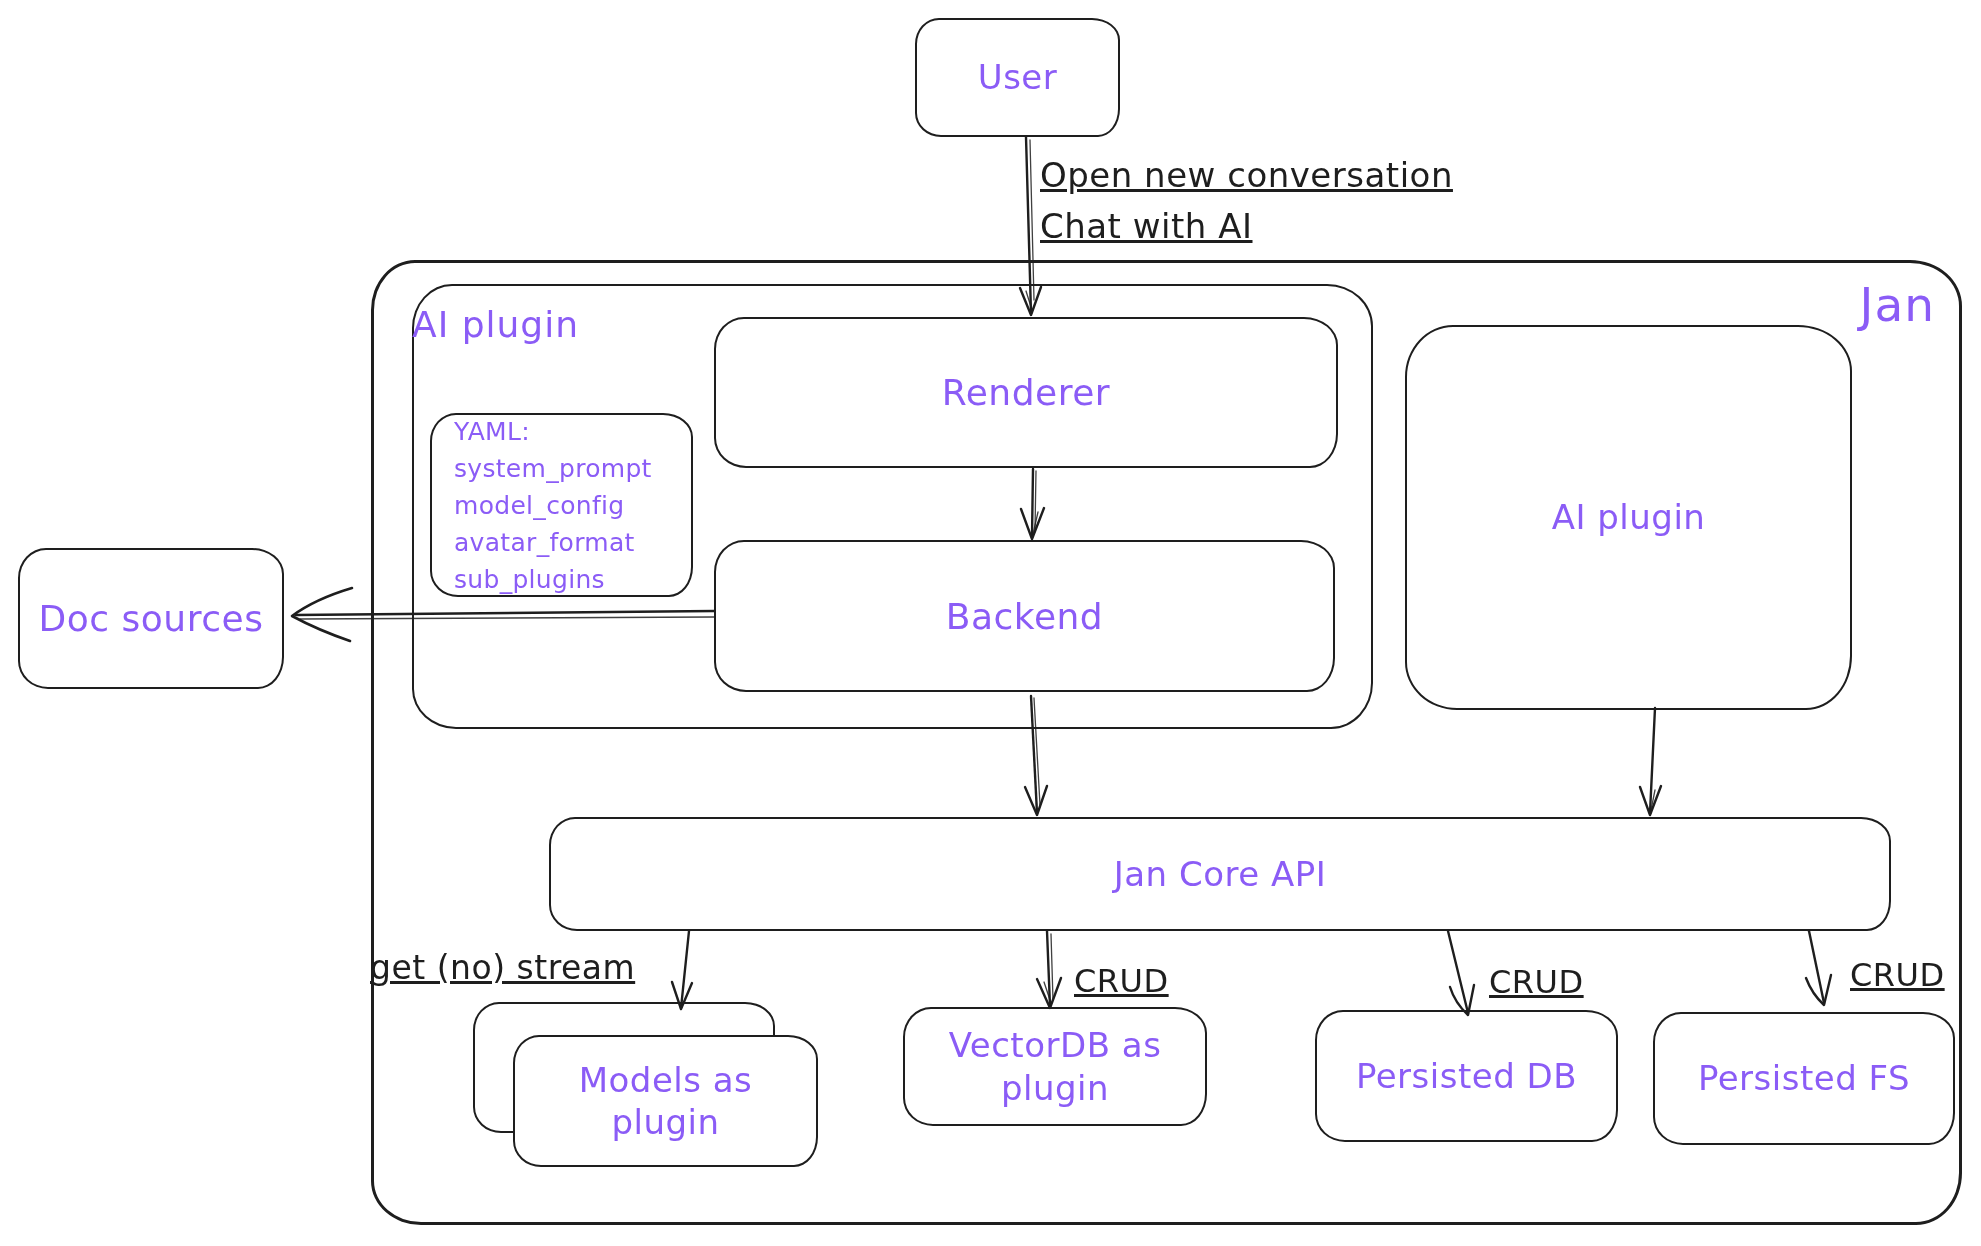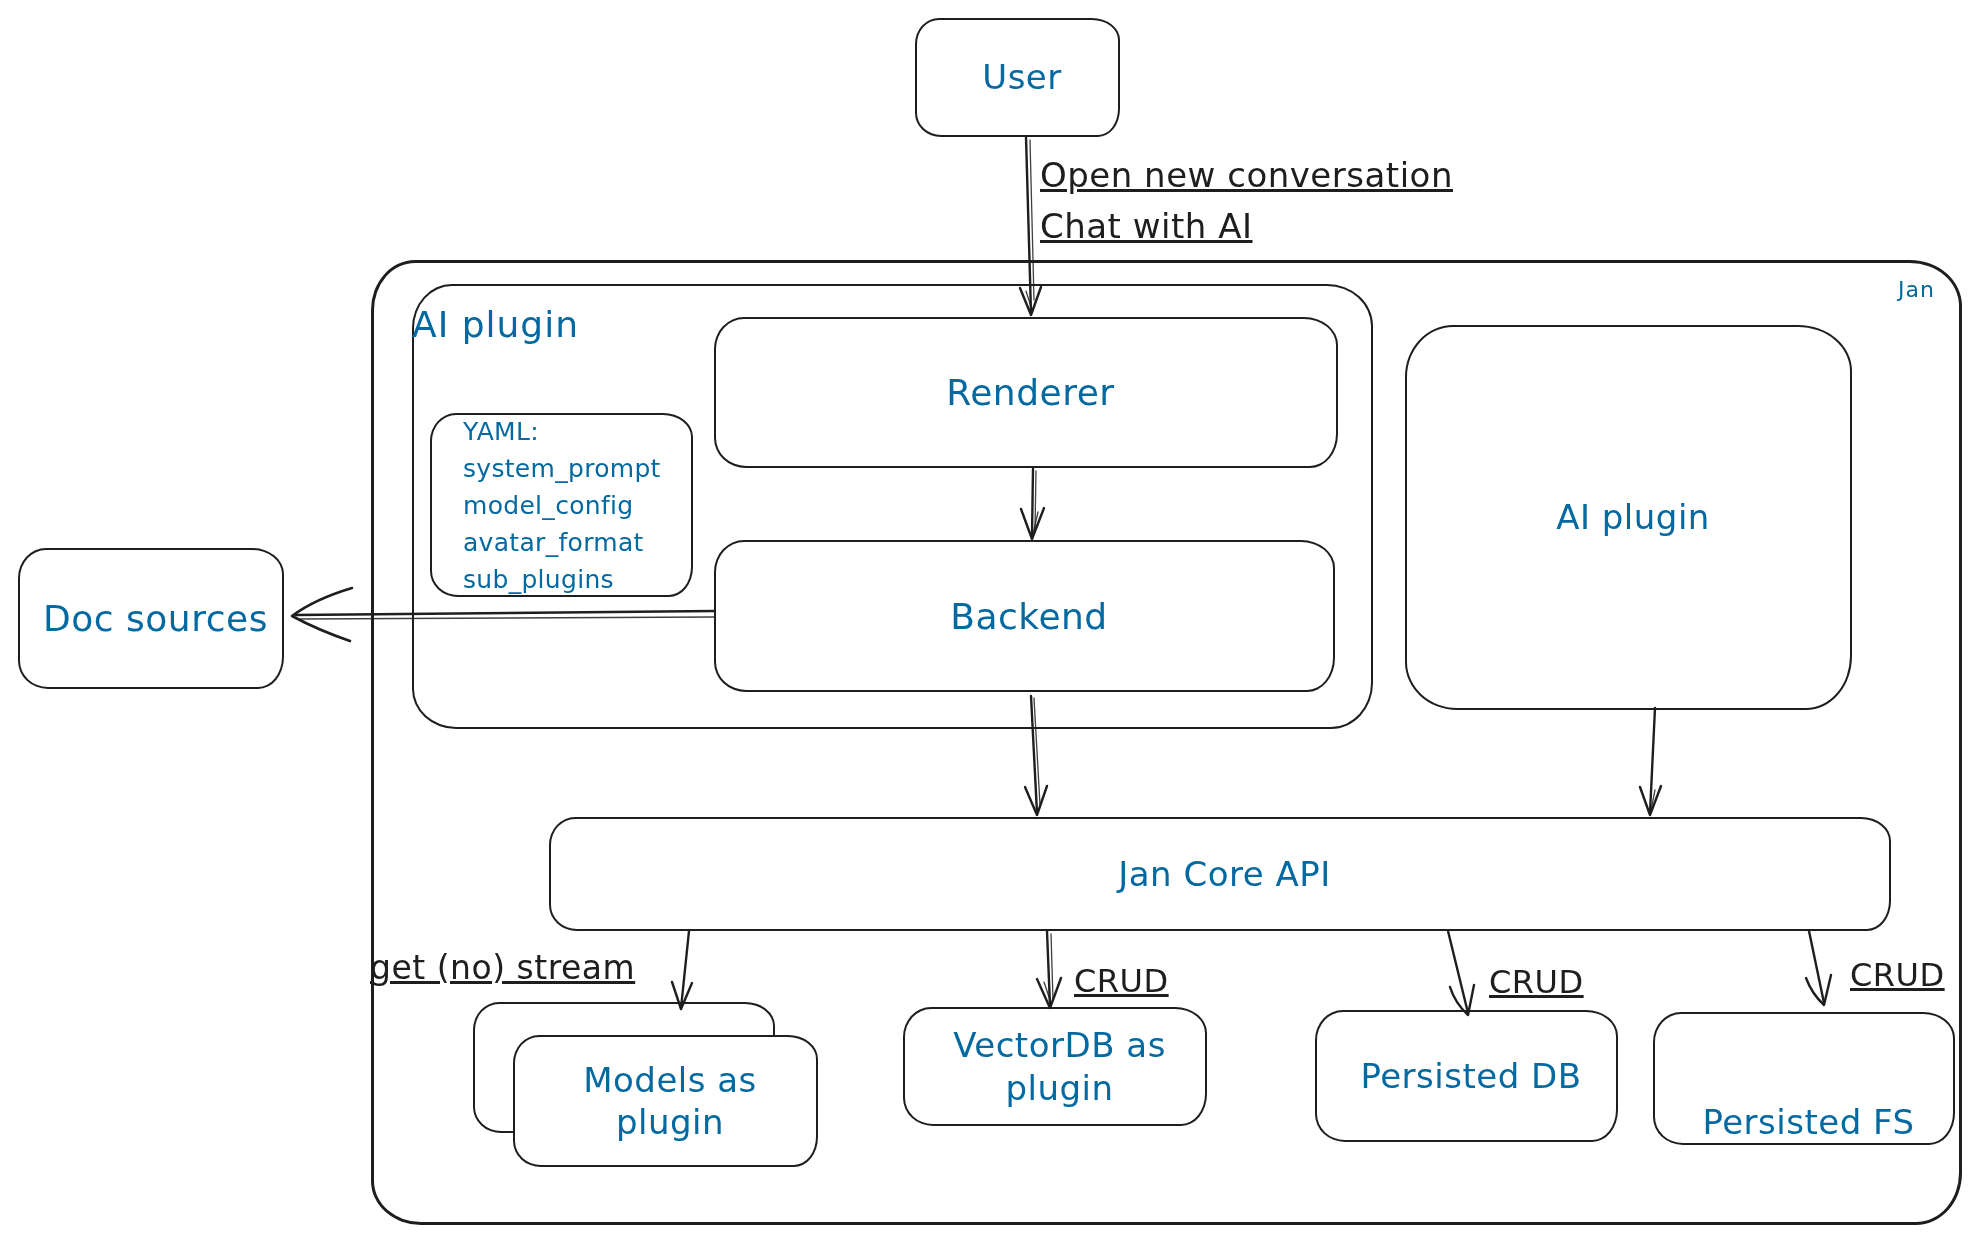--- a/index.html
+++ b/index.html
@@ -16,33 +16,32 @@
   }
   .box {
     position: absolute;
     border: 2.6px solid #1e1e1e;
     background: #ffffff;
     box-sizing: border-box;
     display: flex;
     align-items: center;
     justify-content: center;
     text-align: center;
-    color: #0369a1;
-    padding-left: 9px;
+    color: #8b5cf6;
   }
   .container { background: transparent; }
   .node-label {
     font-size: 34px;
     line-height: 1.25;
     letter-spacing: 0.5px;
     padding: 0 10px;
   }
   .corner-label {
     position: absolute;
-    font-size: 22px;
+    font-size: 47px;
     letter-spacing: 1px;
     white-space: nowrap;
   }
   .edge-label {
     position: absolute;
     font-size: 33px;
     letter-spacing: 0.5px;
     white-space: nowrap;
     z-index: 7;
     text-decoration: underline;
@@ -68,21 +67,21 @@
   #box-yaml        { left: 430px;  top: 413px;  width: 263px;  height: 184px;  border-radius: 26px 30px 24px 28px / 28px 24px 30px 26px; }
   #box-renderer    { left: 714px;  top: 317px;  width: 624px;  height: 151px;  border-radius: 30px 34px 28px 32px / 32px 28px 34px 30px; }
   #box-backend     { left: 714px;  top: 540px;  width: 621px;  height: 152px;  border-radius: 30px 34px 28px 32px / 32px 28px 34px 30px; }
   #box-aiplugin    { left: 1405px; top: 325px;  width: 447px;  height: 385px;  border-radius: 48px 54px 46px 52px / 52px 46px 54px 48px; }
   #box-docsources  { left: 18px;   top: 548px;  width: 266px;  height: 141px;  border-radius: 28px 32px 26px 30px / 30px 26px 32px 28px; }
   #box-coreapi     { left: 533px;  top: 817px;  width: 1342px; height: 114px;  border-radius: 26px 30px 24px 28px / 28px 24px 30px 26px; margin-left: 16px; }
   #box-models-back { left: 473px;  top: 1002px; width: 302px;  height: 131px;  border-radius: 26px 30px 24px 28px / 28px 24px 30px 26px; }
   #box-models      { left: 513px;  top: 1035px; width: 305px;  height: 132px;  border-radius: 26px 30px 24px 28px / 28px 24px 30px 26px; }
   #box-vectordb    { left: 903px;  top: 1007px; width: 304px;  height: 119px;  border-radius: 28px 32px 26px 30px / 30px 26px 32px 28px; }
   #box-pdb         { left: 1315px; top: 1010px; width: 303px;  height: 132px;  border-radius: 28px 32px 26px 30px / 30px 26px 32px 28px; }
-  #box-pfs         { left: 1653px; top: 1012px; width: 302px;  height: 133px;  border-radius: 28px 32px 26px 30px / 30px 26px 32px 28px; align-items: flex-end; }
+  #box-pfs         { left: 1653px; top: 1012px; width: 302px;  height: 133px;  border-radius: 28px 32px 26px 30px / 30px 26px 32px 28px; }
 
   #lbl-jan       { top: 14px; right: 24px; }
   #lbl-aigrp     { top: 18px; left: -2px; font-size: 36px; }
   #lbl-openchat  { left: 1040px; top: 150px; font-size: 34px; line-height: 51px; }
   #lbl-stream    { left: 370px;  top: 948px; }
   #lbl-crud-vdb  { left: 1074px; top: 962px; font-size: 32px; }
   #lbl-crud-pdb  { left: 1489px; top: 963px; font-size: 32px; }
   #lbl-crud-pfs  { left: 1850px; top: 956px; font-size: 32px; }
   .wrap-label { white-space: normal; width: 100%; }
   #box-renderer .node-label, #box-backend .node-label, #box-docsources .node-label { font-size: 36px; }

